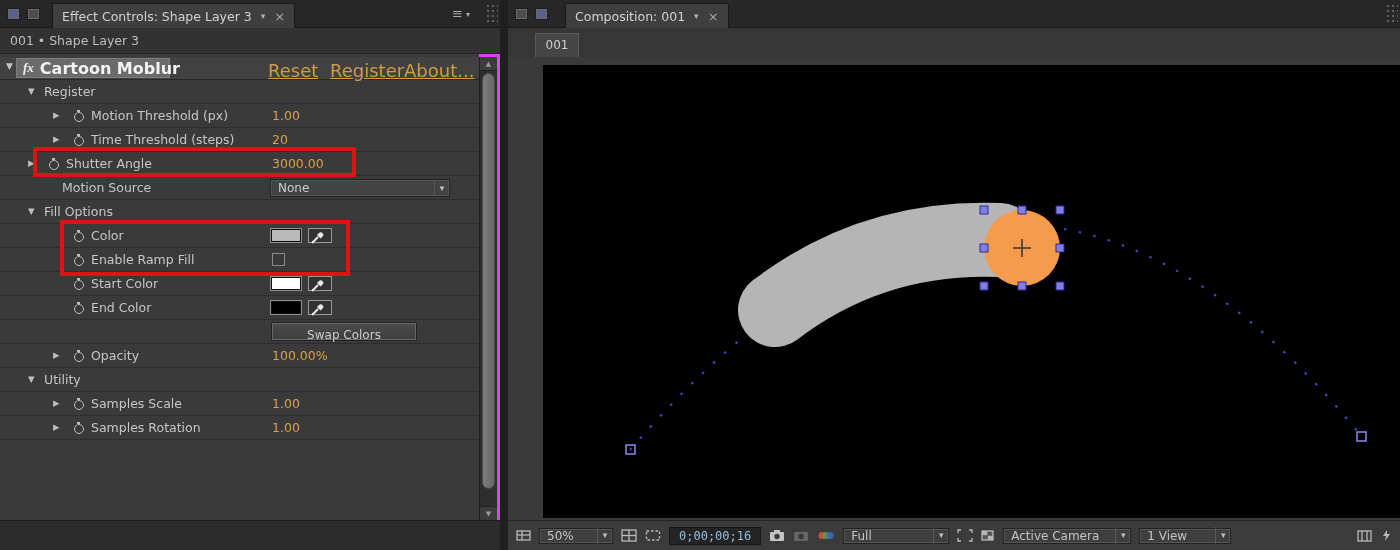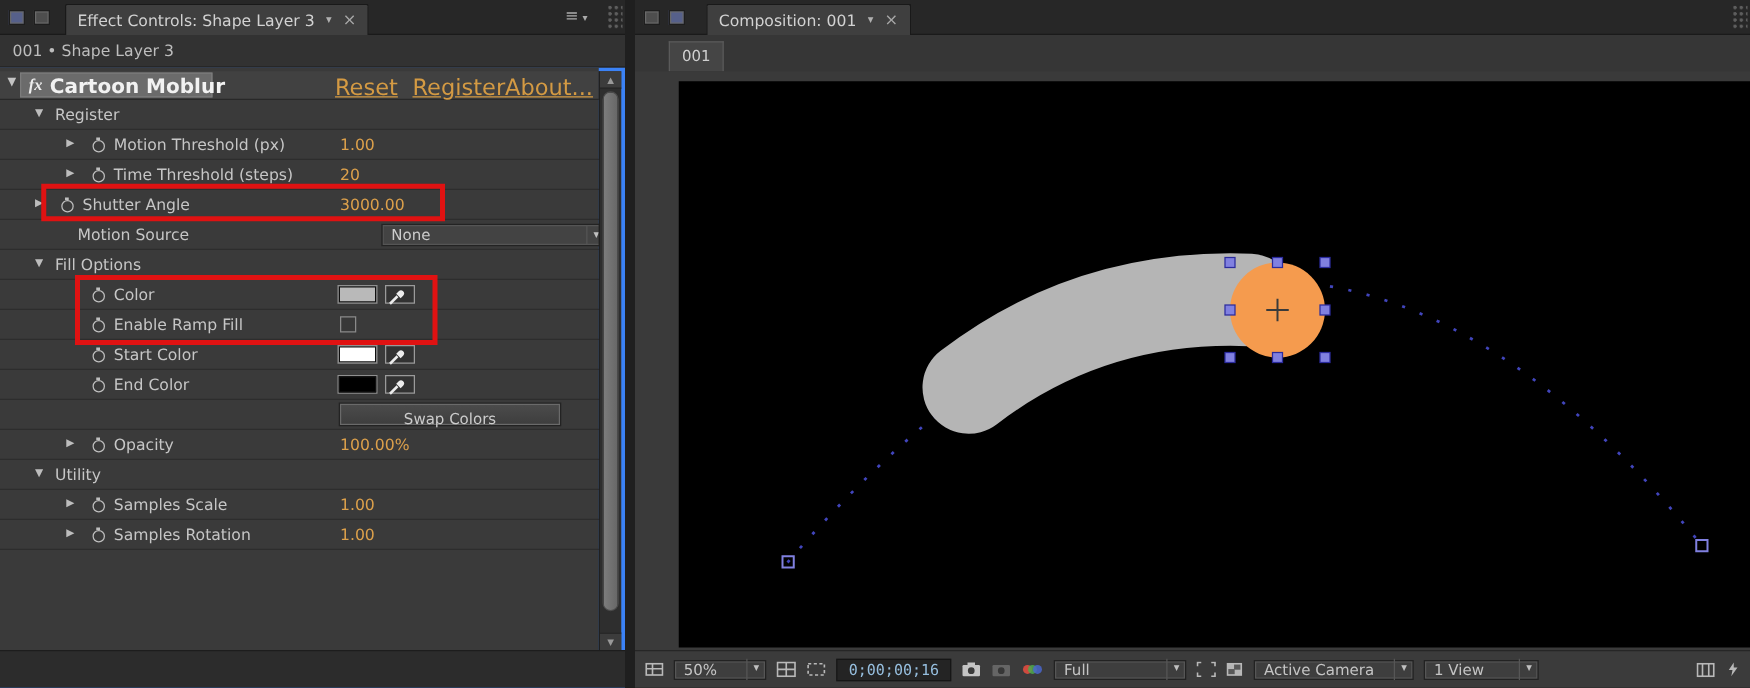--- a/index.html
+++ b/index.html
@@ -17,21 +17,21 @@
   .pn-icon { position:absolute; top:8px; width:13px; height:12px; background:#4e4e4e;
     border:1px solid #1e1e1e; box-shadow:inset 0 0 0 1px #6a6a6a; }
   .pn-icon.tint { background:#56608a; }
   .grip { position:absolute; top:4px; width:12px; height:20px;
     background-image:radial-gradient(circle at 2px 2px,#5e5e5e 1.2px,transparent 1.6px);
     background-size:5px 5px; }
   .panel-menu { position:absolute; top:6px; color:#aaaaaa; font-size:13px; display:flex; gap:3px; align-items:center; }
   .panel-menu .pm-arrow { font-size:8px; margin-top:2px; }
 
   
-  #left-panel { position:absolute; left:0; top:0; width:500px; height:550px; background:#3b82f6; }
+  #left-panel { position:absolute; left:0; top:0; width:500px; height:550px; background:#d946ef; }
   .breadcrumb-bar { position:absolute; left:0; top:28px; width:100%; height:26px; background:#323232;
     border-bottom:1px solid #242424; color:#bdbdbd; font-size:12.5px; line-height:25px; padding-left:10px; }
   .ec-content { position:absolute; left:0; top:54px; width:479px; bottom:30px; background:#3a3a3a; }
   .fx-header { position:absolute; left:0; top:3px; width:100%; height:23px; background:#414141;
     border-bottom:1px solid #282828; }
   .fx-collapse { position:absolute; left:6px; top:4px; font-size:9px; color:#c4c4c4; }
   .fx-selected { position:absolute; left:16px; top:1px; height:20px; width:154px; background:#6b6b6b;
     border:1px solid #7c7c7c; display:flex; align-items:center; gap:6px; padding:0 6px; }
   .fx-badge { font-family:"Liberation Serif","DejaVu Serif",serif; font-style:italic; font-weight:bold;
     font-size:13px; color:#efefef; }
@@ -46,31 +46,31 @@
   .lbl { white-space:nowrap; }
   .lbl.g { left:44px; } .lbl.p1 { left:66px; } .lbl.p2 { left:91px; } .lbl.p0 { left:62px; }
   .val { left:272px; color:#dca04b; }
   .stopw { top:6px !important; width:11px; height:11px; }
   .stopw.p1 { left:48px; } .stopw.p2 { left:73px; }
   .stopw::before { content:""; position:absolute; left:1px; top:2px; width:8px; height:8px;
     border:1px solid #bfbfbf; border-radius:50%; }
   .stopw::after { content:""; position:absolute; left:4px; top:0; width:3px; height:2px; background:#bfbfbf; }
   .select { left:270px; top:3px !important; width:180px; height:18px; background:#434343;
     border:1px solid #232323; box-shadow:inset 0 0 0 1px #555555; display:flex;
-    justify-content:space-between; align-items:center; padding-left:7px; font-size:12px; color:#cccccc;margin-left:35px; }
+    justify-content:space-between; align-items:center; padding-left:7px; font-size:12px; color:#cccccc; }
   .select .sel-arr { width:15px; height:100%; border-left:1px solid #555555; text-align:center;
     font-size:9px; line-height:16px; color:#c0c0c0; }
   .checkbox { left:272px; top:5px !important; width:13px; height:13px; background:#383838;
     border:1px solid #8a8a8a; text-align:center; }
   .checkbox span { display:block; font-size:10px; line-height:12px; color:#e2e2e2; }
   .swatch { left:271px; top:5px !important; width:30px; height:13px; border:1px solid #101010;
     box-shadow:0 0 0 1px #8f8f8f; }
   .dropper { left:308px; top:4px !important; width:24px; height:15px; background:#323232;
     border:1px solid #9a9a9a; }
-  .swap-btn { left:272px; top:3px !important; width:176px; height:17px;
+  .swap-btn { left:272px; top:3px !important; width:144px; height:17px;
     background:linear-gradient(#4b4b4b,#3e3e3e); border:1px solid #6a6a6a;
     box-shadow:0 0 0 1px #232323; color:#cccccc; font-size:12px; text-align:center; line-height:15px; }
   .anno { position:absolute; border:4px solid #e01212; z-index:6; pointer-events:none; }
 
   .scrollbar { position:absolute; left:479px; top:57px; width:18px; bottom:30px; background:#2e2e2e;
     border-left:1px solid #202020; }
   .sb-arrow { position:absolute; left:0; width:100%; height:14px; background:#3c3c3c; color:#999999;
     font-size:7px; text-align:center; line-height:14px; }
   .sb-up { top:0; border-bottom:1px solid #222222; } .sb-down { bottom:0; border-top:1px solid #222222; }
   .sb-thumb { position:absolute; left:2px; top:16px; width:13px; height:416px;

